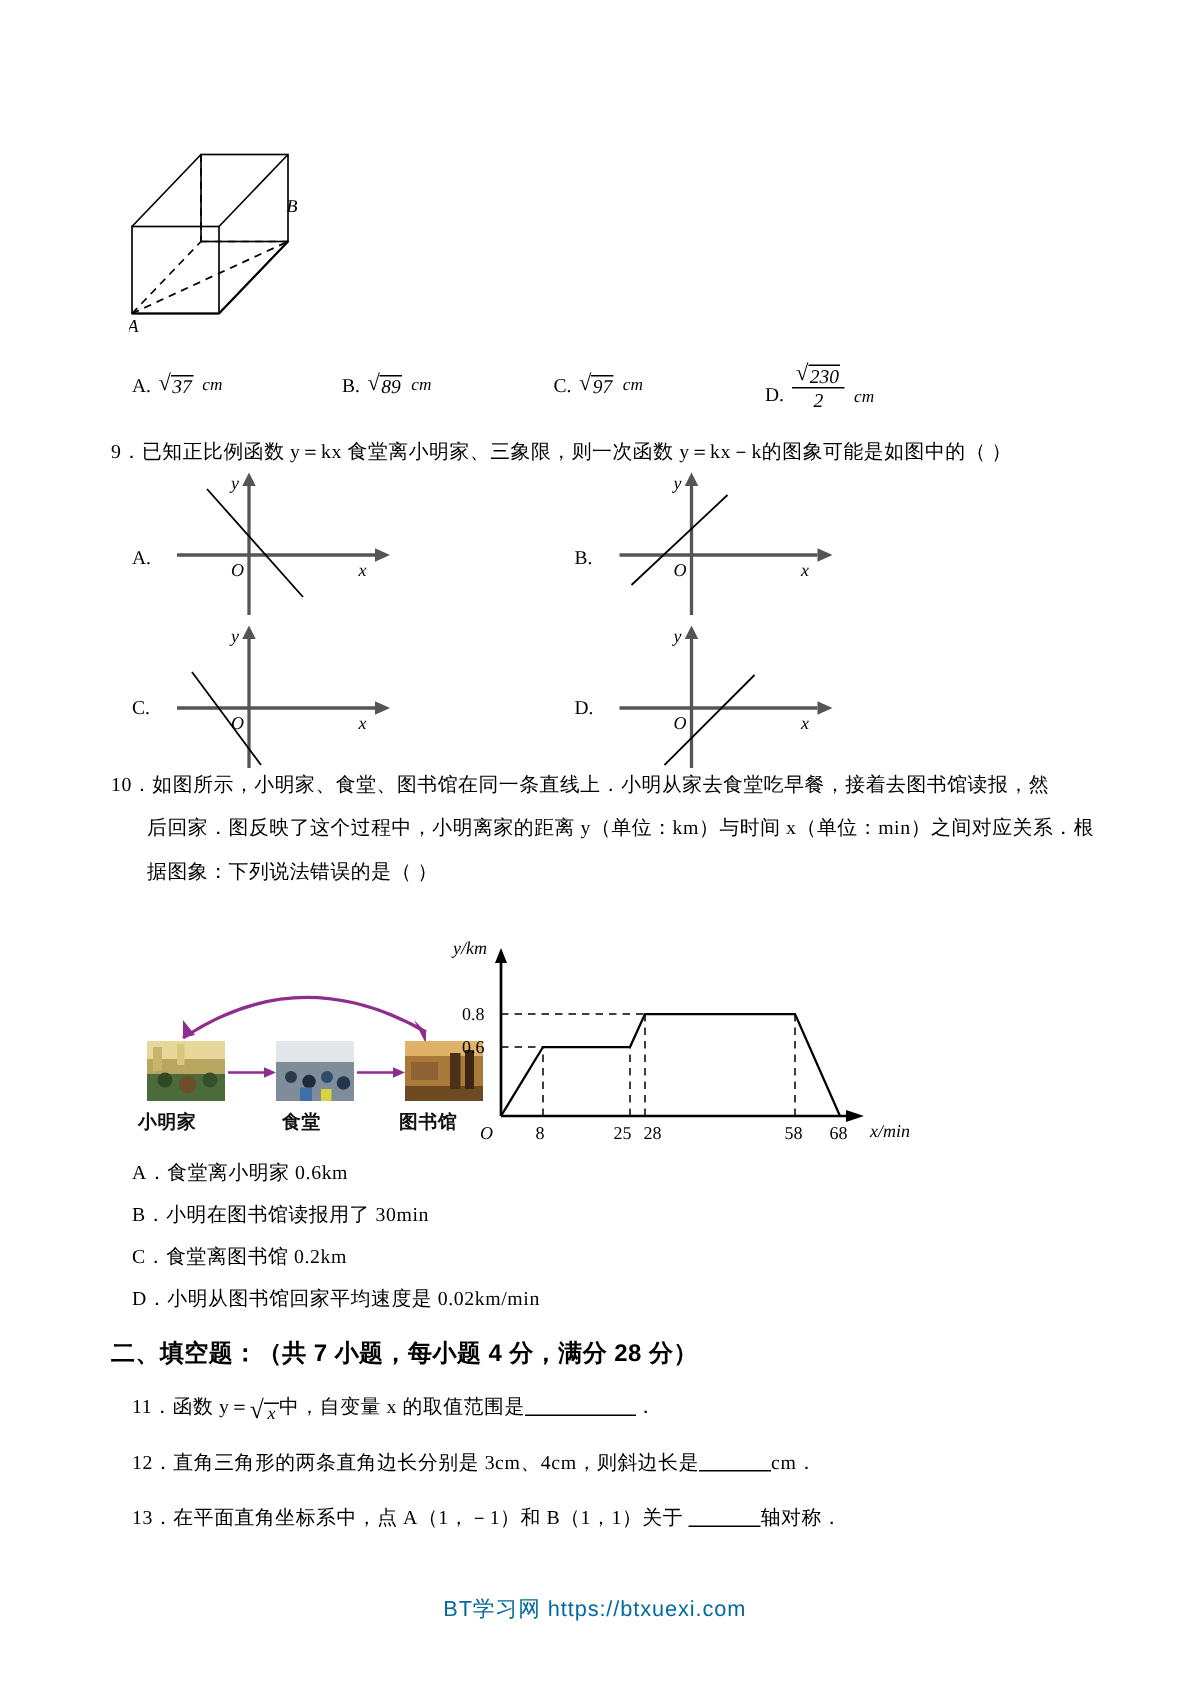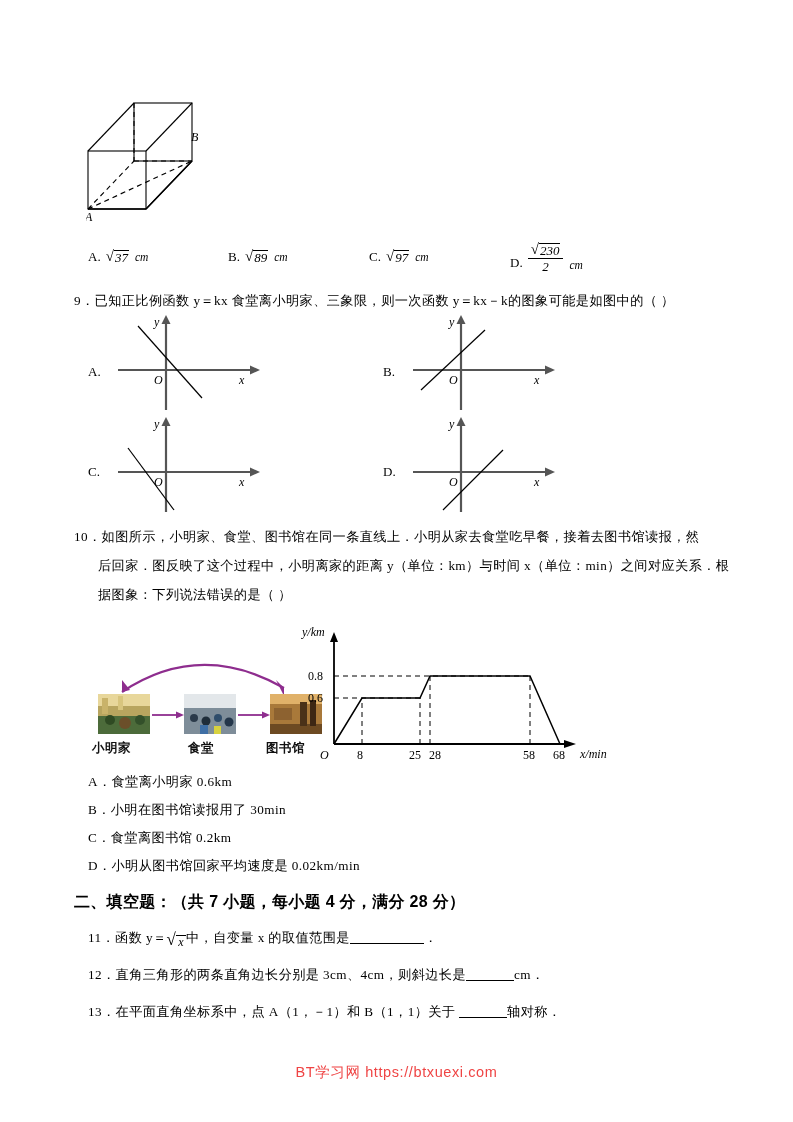--- a/index.html
+++ b/index.html
@@ -44,21 +44,21 @@
   .frac .den { padding-top:1px; font-style:italic; font-size:13px; }
 
   
   #q9-stem { position:absolute; left:74px; top:288px; width:660px; }
   .graph-opt-label { position:absolute; font-size:13px; font-family:"Liberation Serif", serif; }
 
   
   .axes { position:absolute; }
 
   
-  #q10-stem { position:absolute; left:74px; top:522px; width:665px; }
+  #q10-stem { position:absolute; left:74px; top:508px; width:665px; }
   .stem-line { line-height:29px; }
 
   #q10-photos { position:absolute; left:88px; top:644px; width:230px; height:100px; }
   .photo {
     position:absolute; width:52px; height:40px;
     border:0; background:#cfcfcf;
     overflow:hidden;
   }
   .photo .ph-inner { width:100%; height:100%; }
   .photo-caption {
@@ -83,21 +83,21 @@
 
   
   .sqrt-inline { display:inline-flex; align-items:flex-start; vertical-align:-3px; }
   .sqrt-inline .sqrt-sym { font-size:17px; line-height:0.85; }
   .sqrt-inline .radicand { border-top:1px solid #000; padding:0 2px; font-size:12px; margin-top:2px; }
 
   
   #watermark {
     position:absolute; left:0; top:1063px; width:793px;
     text-align:center;
-    color:#ef4444;
+    color:#0369a1;
     font-family:"Liberation Sans", sans-serif;
     font-size:14.5px;
     letter-spacing:0.6px;
   }
 </style>
 </head>
 <body>
 
 <div class="page">
 

